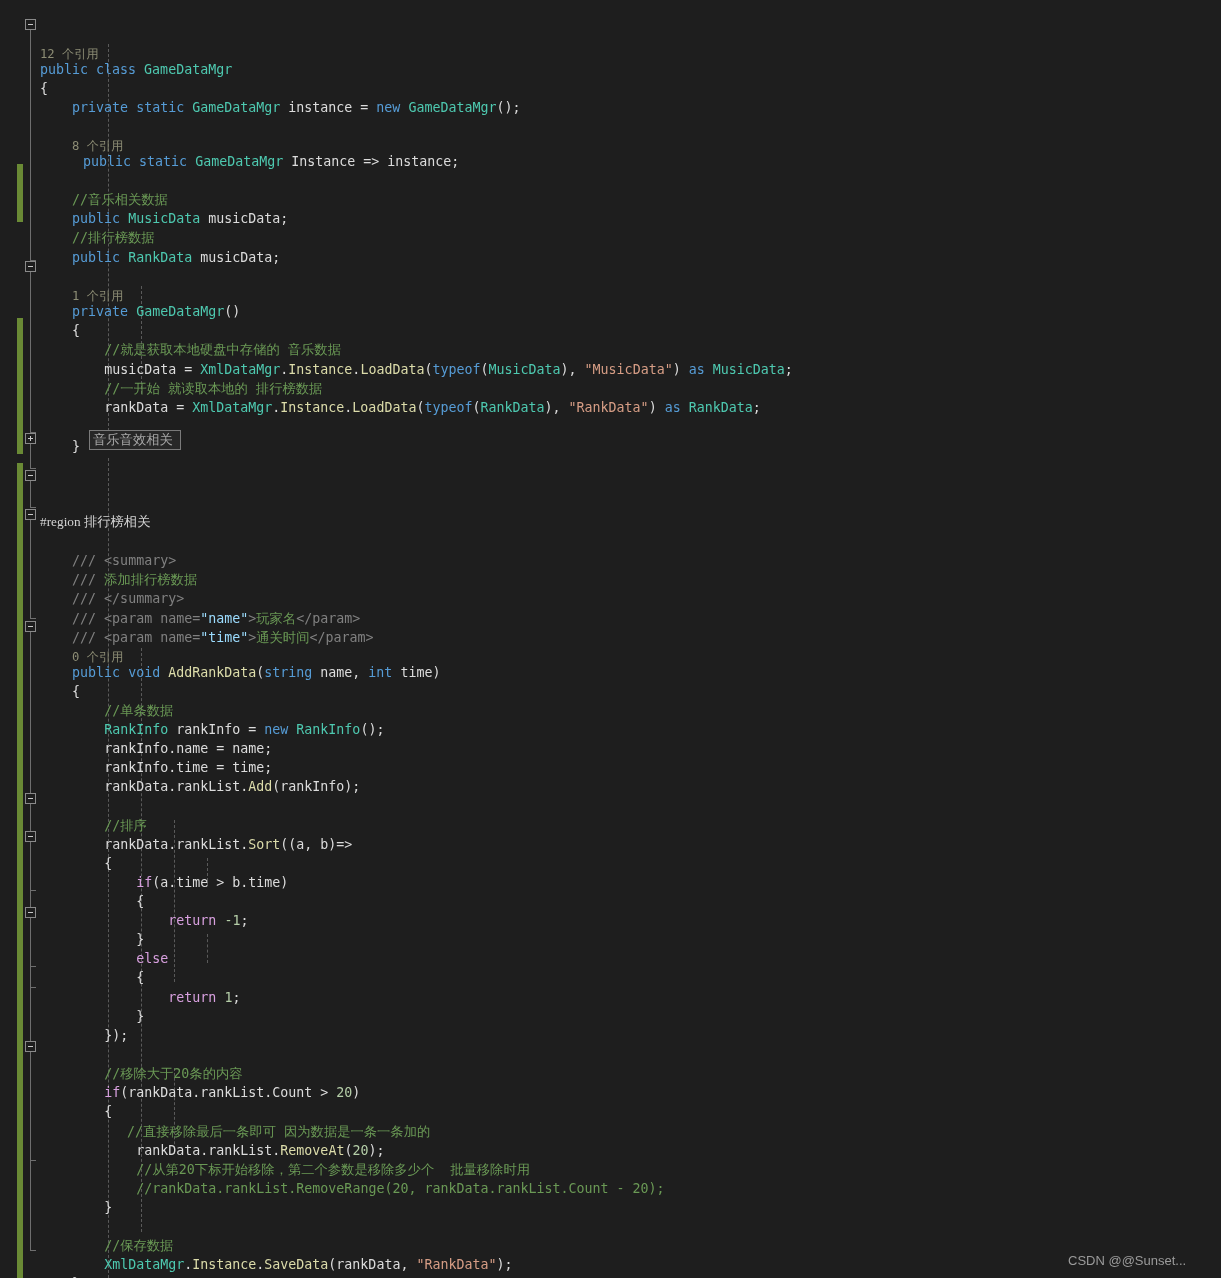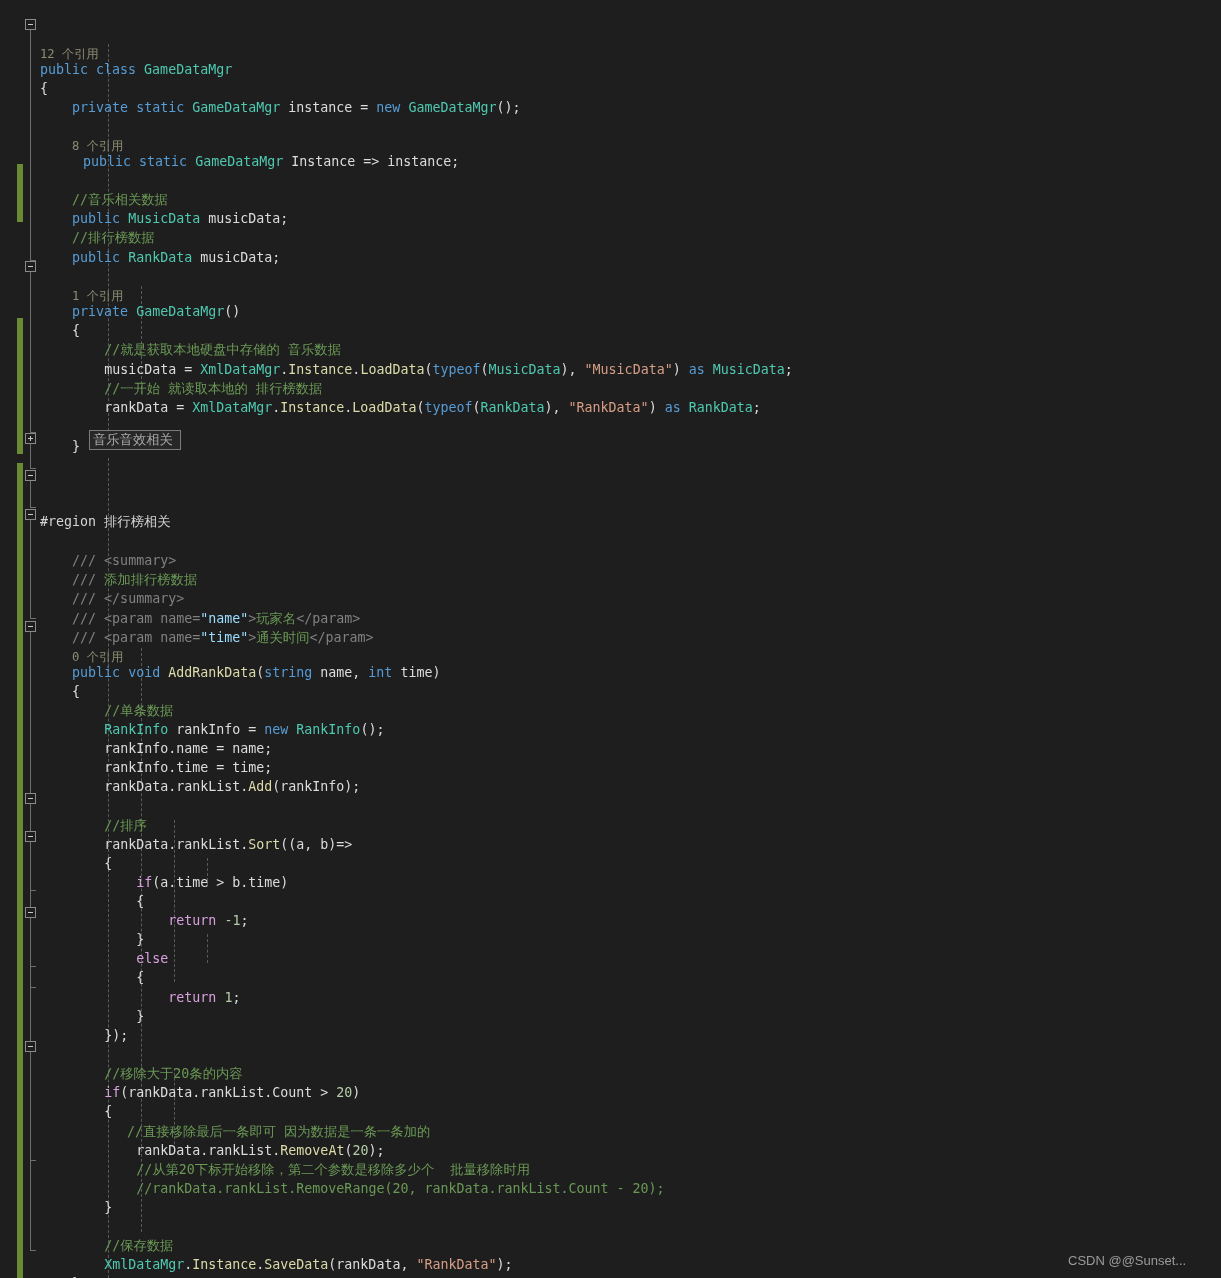--- a/index.html
+++ b/index.html
@@ -117,21 +117,21 @@
       <div class="line" style="top: 184px; left: 72.08px;"><span class="cmt">//排行榜数据</span></div>
       <div class="line" style="top: 204px; left: 72.08px;"><span class="kw">public</span><span class="pln"> </span><span class="typ">RankData</span><span class="pln"> musicData;</span></div>
       <div class="line" style="top: 242px; left: 72.08px;"><span class="lens" style="color: rgb(141, 141, 117);">1 个引用</span></div>
       <div class="line" style="top: 258px; left: 72.08px;"><span class="kw">private</span><span class="pln"> </span><span class="typ">GameDataMgr</span><span class="pln">()</span></div>
       <div class="line" style="top: 277px; left: 72.08px;"><span class="pln">{</span></div>
       <div class="line" style="top: 296px; left: 104.16px;"><span class="cmt">//就是获取本地硬盘中存储的 音乐数据</span></div>
       <div class="line" style="top: 316px; left: 104.16px;"><span class="pln">musicData = </span><span class="typ">XmlDataMgr</span><span class="pln">.</span><span class="mth">Instance</span><span class="pln">.</span><span class="mth">LoadData</span><span class="pln">(</span><span class="kw">typeof</span><span class="pln">(</span><span class="typ">MusicData</span><span class="pln">), </span><span class="str">"MusicData"</span><span class="pln">) </span><span class="kw">as</span><span class="pln"> </span><span class="typ">MusicData</span><span class="pln">;</span></div>
       <div class="line" style="top: 335px; left: 104.16px;"><span class="cmt">//一开始 就读取本地的 排行榜数据</span></div>
       <div class="line" style="top: 354px; left: 104.16px;"><span class="pln">rankData = </span><span class="typ">XmlDataMgr</span><span class="pln">.</span><span class="mth">Instance</span><span class="pln">.</span><span class="mth">LoadData</span><span class="pln">(</span><span class="kw">typeof</span><span class="pln">(</span><span class="typ">RankData</span><span class="pln">), </span><span class="str">"RankData"</span><span class="pln">) </span><span class="kw">as</span><span class="pln"> </span><span class="typ">RankData</span><span class="pln">;</span></div>
       <div class="line" style="top: 393px; left: 72.08px;"><span class="pln">}</span></div>
-      <div class="line" style="top: 468px; left: 40px;"><span class="pp">#region</span><span class="pln"> </span><span class="pp">排行榜相关</span></div>
+      <div class="line" style="top: 468px; left: 40px; font-family: Liberation Serif, serif;"><span class="pp">#region</span><span class="pln"> </span><span class="pp">排行榜相关</span></div>
       <div class="line" style="top: 507px; left: 72.08px;"><span class="dtag">/// </span><span class="dtag">&lt;summary&gt;</span></div>
       <div class="line" style="top: 526px; left: 72.08px;"><span class="dtag">/// </span><span class="dtxt">添加排行榜数据</span></div>
       <div class="line" style="top: 545px; left: 72.08px;"><span class="dtag">/// </span><span class="dtag">&lt;/summary&gt;</span></div>
       <div class="line" style="top: 565px; left: 72.08px;"><span class="dtag">/// </span><span class="dtag">&lt;param name=</span><span class="datt">"name"</span><span class="dtag">&gt;</span><span class="dtxt">玩家名</span><span class="dtag">&lt;/param&gt;</span></div>
       <div class="line" style="top: 584px; left: 72.08px;"><span class="dtag">/// </span><span class="dtag">&lt;param name=</span><span class="datt">"time"</span><span class="dtag">&gt;</span><span class="dtxt">通关时间</span><span class="dtag">&lt;/param&gt;</span></div>
       <div class="line" style="top: 603px; left: 72.08px;"><span class="lens" style="color: rgb(141, 141, 117);">0 个引用</span></div>
       <div class="line" style="top: 619px; left: 72.08px;"><span class="kw">public</span><span class="pln"> </span><span class="kw">void</span><span class="pln"> </span><span class="mth">AddRankData</span><span class="pln">(</span><span class="kw">string</span><span class="pln"> name, </span><span class="kw">int</span><span class="pln"> time)</span></div>
       <div class="line" style="top: 638px; left: 72.08px;"><span class="pln">{</span></div>
       <div class="line" style="top: 657px; left: 104.16px;"><span class="cmt">//单条数据</span></div>
       <div class="line" style="top: 676px; left: 104.16px;"><span class="typ">RankInfo</span><span class="pln"> rankInfo = </span><span class="kw">new</span><span class="pln"> </span><span class="typ">RankInfo</span><span class="pln">();</span></div>

